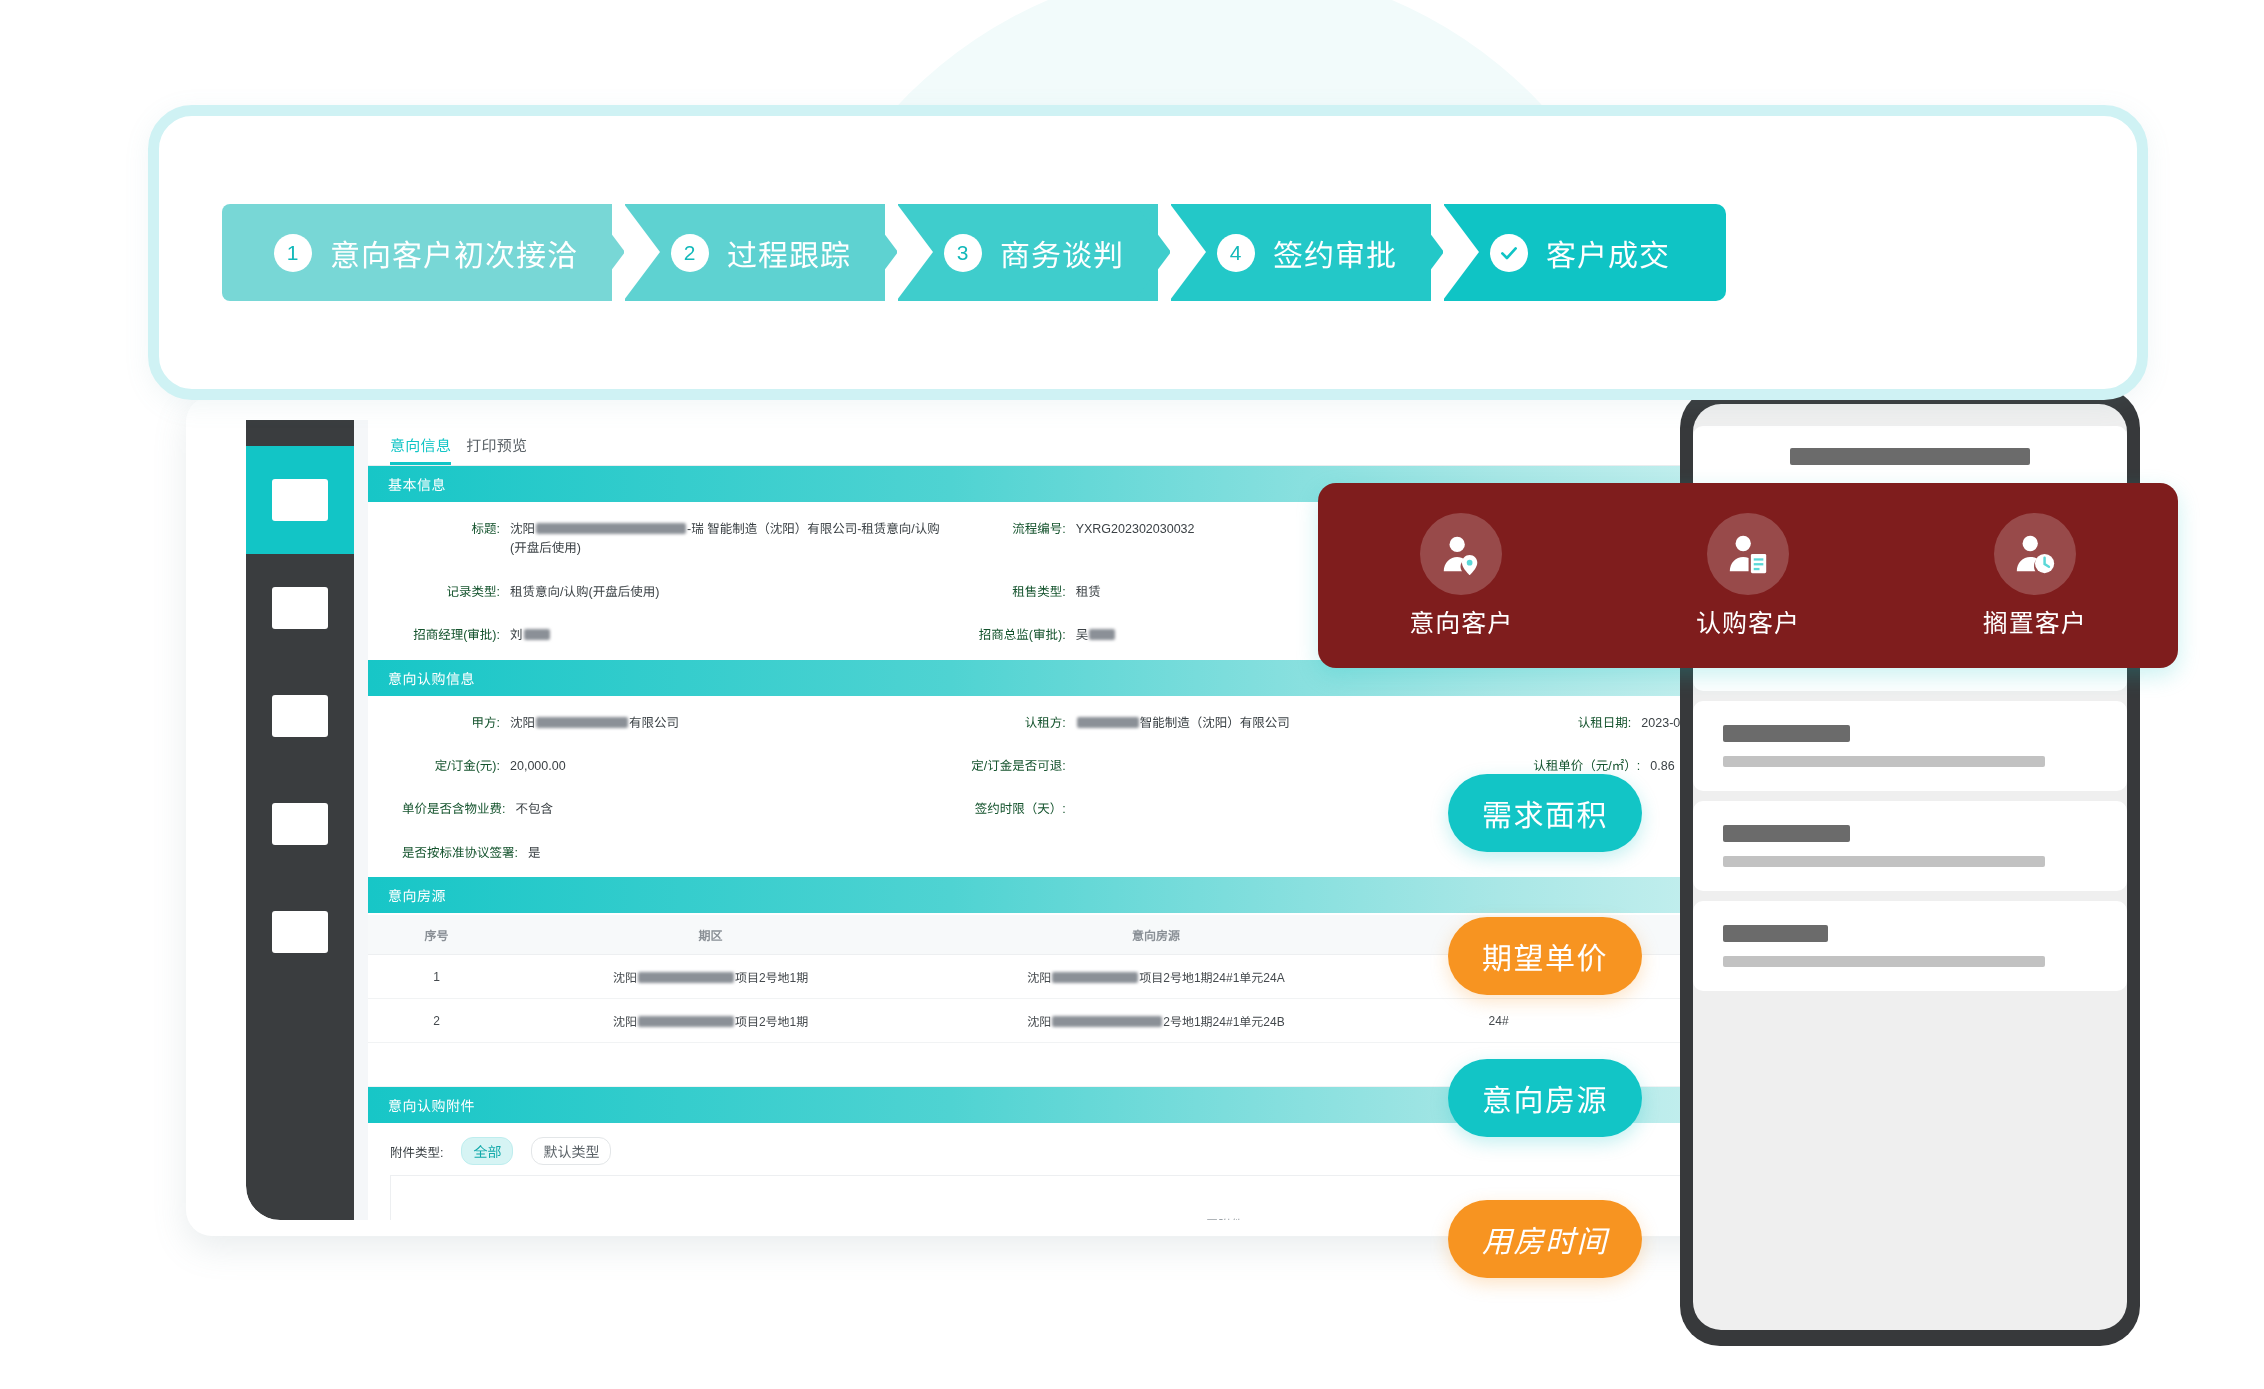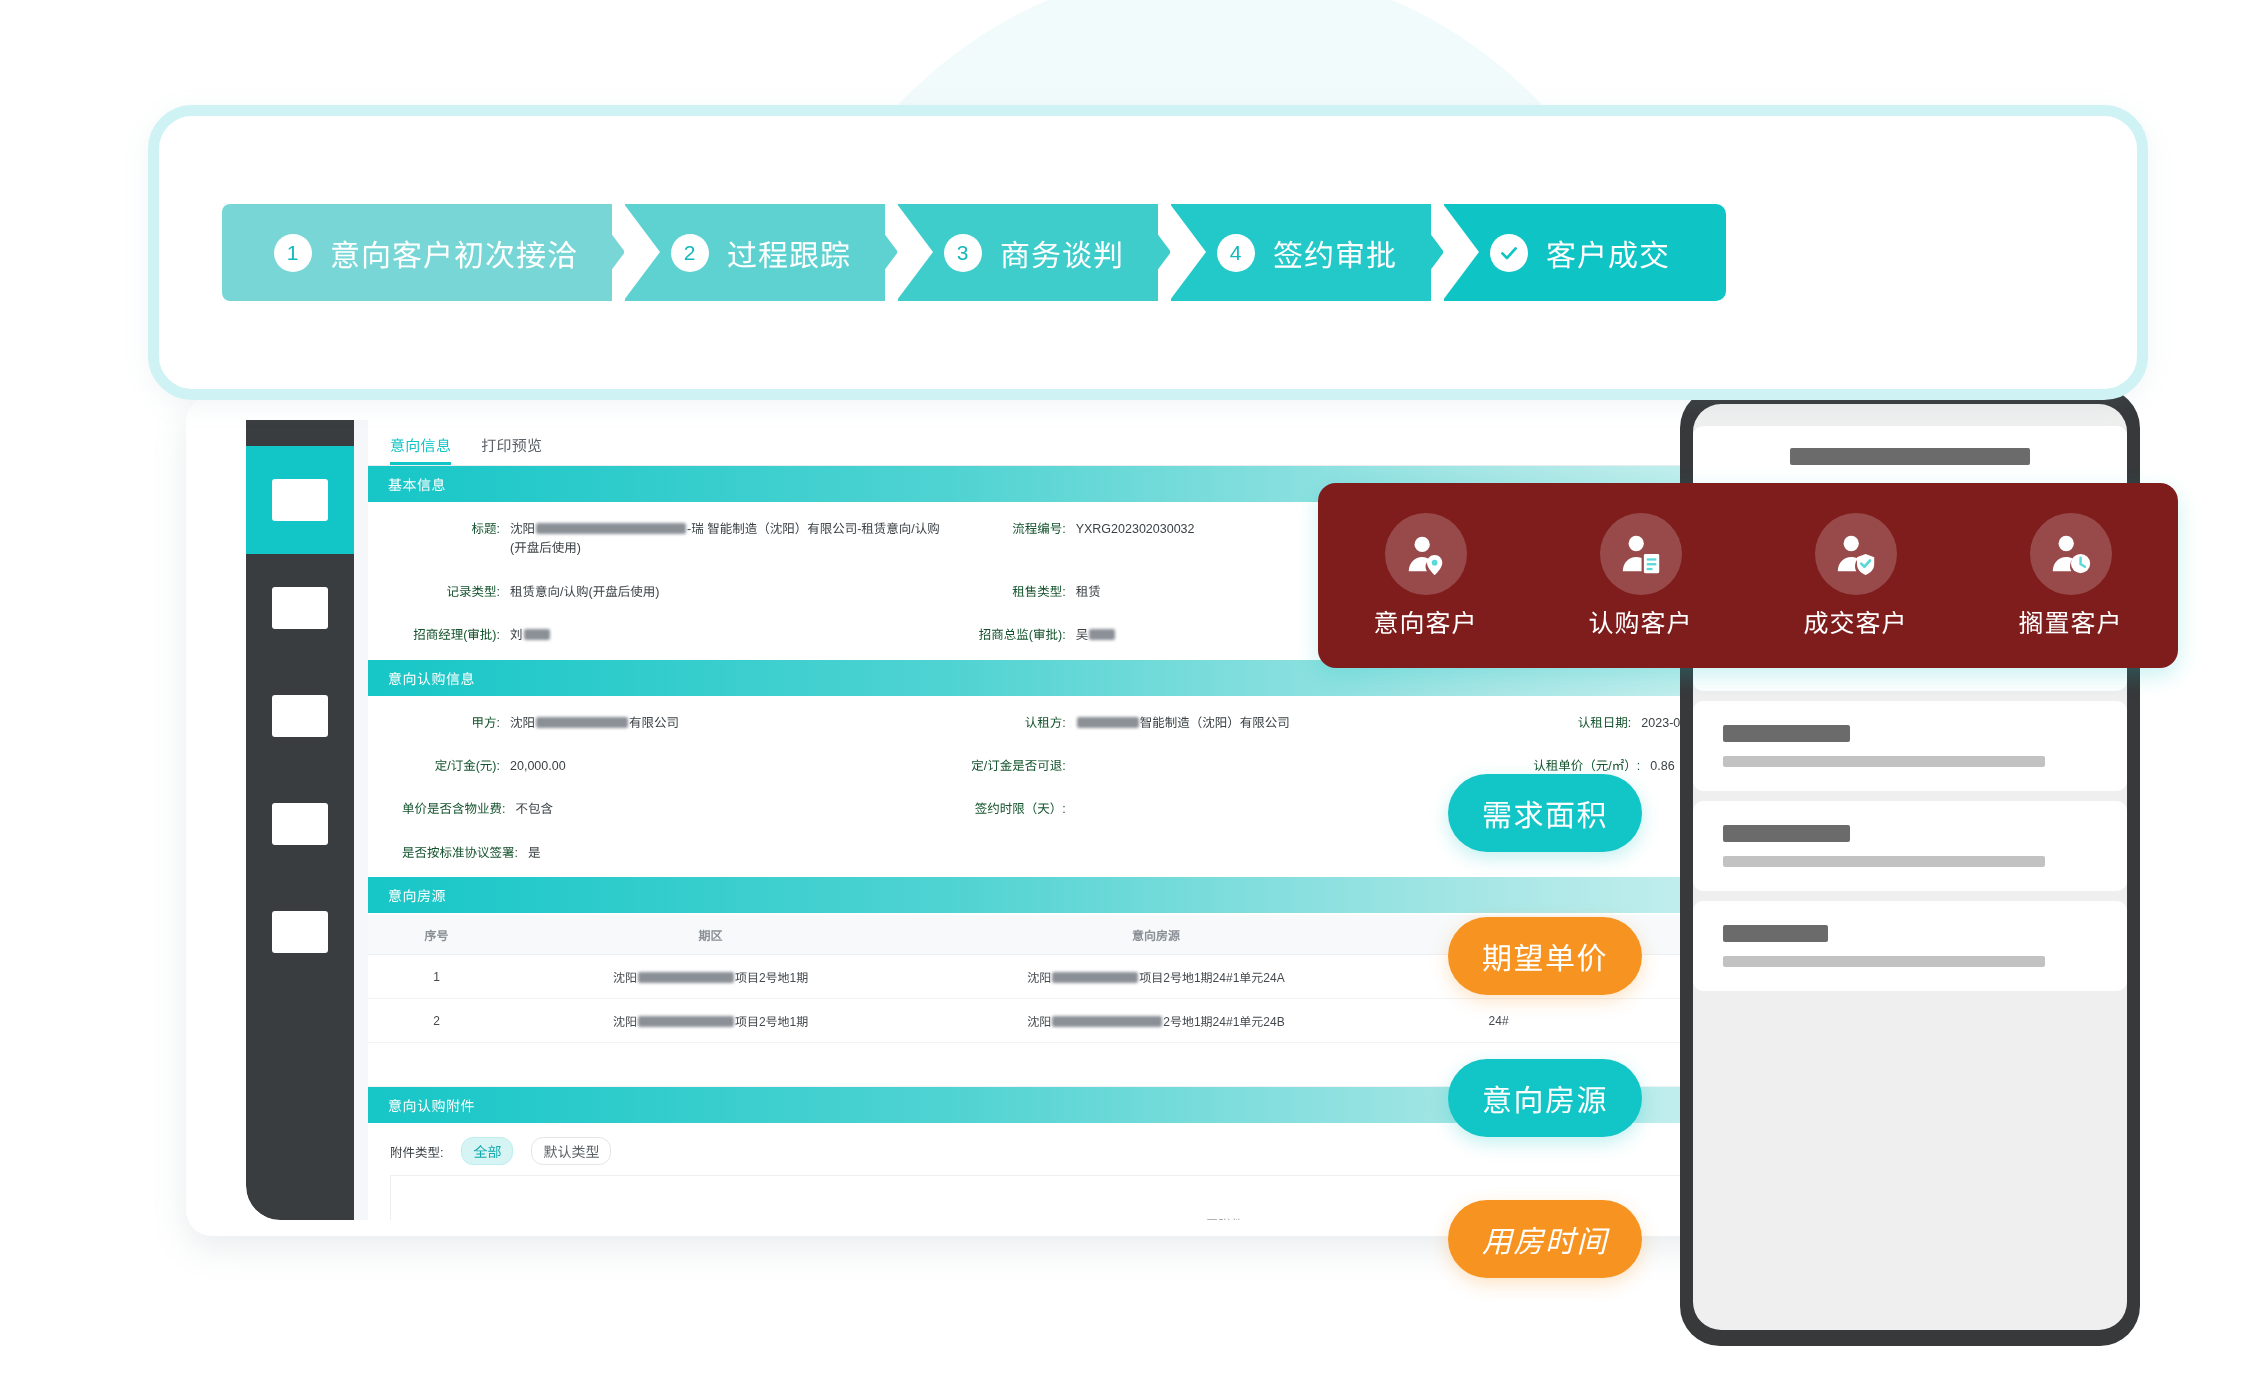--- a/index.html
+++ b/index.html
@@ -67,21 +67,21 @@
     padding: 0 0 0 14px;
     position: relative;
     overflow: hidden;
   }
   .form-inner {
     background: #ffffff;
     height: 100%;
     padding: 0;
   }
   .tabbar {
-    display: flex; gap: 30px;
+    display: flex; gap: 15px;
     padding: 14px 22px 0 22px;
     border-bottom: 1px solid #EAEDEF;
     height: 46px;
   }
   .tab {
     font-size: 15px;
     color: #5C6368;
     padding-bottom: 7px;
     letter-spacing: .3px;
   }
@@ -561,31 +561,20 @@
           <path d="M5 42c0-8.8 6.3-15 14-15 2 0 3.9.4 5.6 1.1V42H5z"></path>
           <rect x="27" y="24" width="16" height="20" rx="1.5"></rect>
           <rect x="30" y="28.5" width="10" height="2.4" fill="#5BD8D8"></rect>
           <rect x="30" y="33.5" width="10" height="2.4" fill="#5BD8D8"></rect>
           <rect x="30" y="38.5" width="6" height="2.4" fill="#5BD8D8"></rect>
         </svg>
       </div>
       <div class="lbl">认购客户</div>
     </div>
 
-    <div class="ipt">
-      <div class="circ">
-        <svg viewBox="0 0 48 48" fill="#ffffff">
-          <circle cx="19" cy="13" r="8"></circle>
-          <path d="M5 42c0-8.8 6.3-15 14-15 2.6 0 5 .6 7.1 1.8C24.2 31 23 33.8 23 36.7c0 2 .5 3.8 1.4 5.3H5z"></path>
-          <path d="M34 24l9 3.5v7c0 6-4.4 9.6-9 11.5-4.6-1.9-9-5.5-9-11.5v-7L34 24z"></path>
-          <polyline points="29.5,34 32.8,37.3 38.6,30.8" fill="none" stroke="#5BD8D8" stroke-width="2.8" stroke-linecap="round" stroke-linejoin="round"></polyline>
-        </svg>
-      </div>
-      <div class="lbl">成交客户</div>
-    </div>
 
     <div class="ipt">
       <div class="circ">
         <svg viewBox="0 0 48 48" fill="#ffffff">
           <circle cx="19" cy="13" r="8"></circle>
           <path d="M5 42c0-8.8 6.3-15 14-15 2.6 0 5 .6 7.1 1.8C24.2 31 23 33.8 23 36.7c0 2 .5 3.8 1.4 5.3H5z"></path>
           <circle cx="34" cy="34" r="10"></circle>
           <path d="M34 28v6.5l4.5 2.8" fill="none" stroke="#5BD8D8" stroke-width="2.6" stroke-linecap="round"></path>
         </svg>
       </div>

